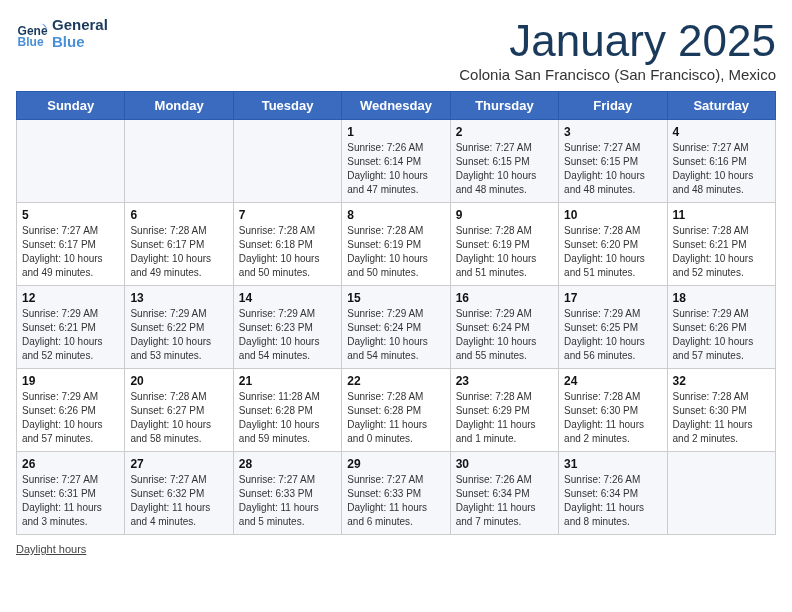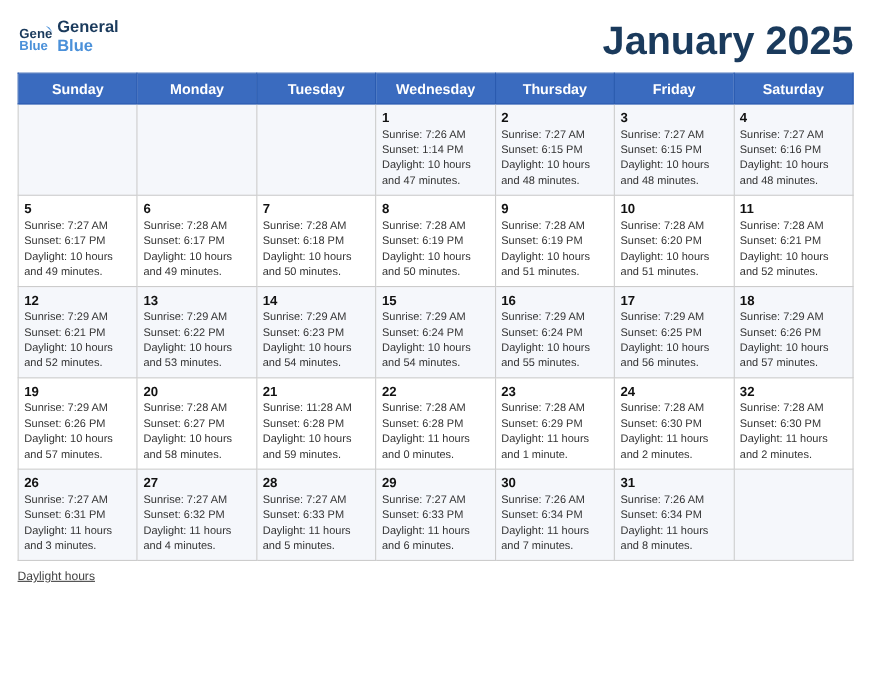--- a/index.html
+++ b/index.html
@@ -22,22 +22,22 @@
       gap: 4px;
     }
     .logo-icon {
       width: 32px;
       height: 32px;
     }
     .title-block {
       text-align: right;
     }
     .month-title {
-      font-size: 36px;
-      font-weight: bold;
+      font-size: 44px;
+      font-weight: normal;
       color: #1a3a5c;
     }
     .subtitle {
       font-size: 15px;
       color: #333;
     }
     .calendar {
       width: 100%;
       border-collapse: collapse;
       font-size: 11px;
@@ -98,20 +98,21 @@
       <text x="2" y="36" font-family="Arial" font-weight="bold" font-size="15" fill="#4a90d9">Blue</text>
       <polygon points="32,8 40,16 36,10" fill="#4a90d9"></polygon>
     </svg>
     <div>
       <div style="font-size:15px;font-weight:bold;color:#1a3a5c;">General</div>
       <div style="font-size:15px;font-weight:bold;color:#4a90d9;">Blue</div>
     </div>
   </div>
   <div class="title-block">
     <div class="month-title">January 2025</div>
+    <div class="subtitle">Colonia San Francisco (San Francisco), Mexico</div>
   </div>
 </div>
 
 <table class="calendar">
   <thead>
     <tr>
     <th>Sunday</th>
         <th>Monday</th>
         <th>Tuesday</th>
         <th>Wednesday</th>
@@ -121,21 +122,21 @@
       </tr>
   </thead>
   <tbody id="calendar-body">
   <tr>
         <td class="empty-cell"></td>
         <td class="empty-cell"></td>
         <td class="empty-cell"></td>
         <td>
           <div class="day-number">1</div>
           <div class="day-info">Sunrise: 7:26 AM
-Sunset: 1:14 PM
+Sunset: 6:14 PM
 Daylight: 10 hours
 and 47 minutes.</div>
         </td>
         <td>
           <div class="day-number">2</div>
           <div class="day-info">Sunrise: 7:27 AM
 Sunset: 6:15 PM
 Daylight: 10 hours
 and 48 minutes.</div>
         </td>

